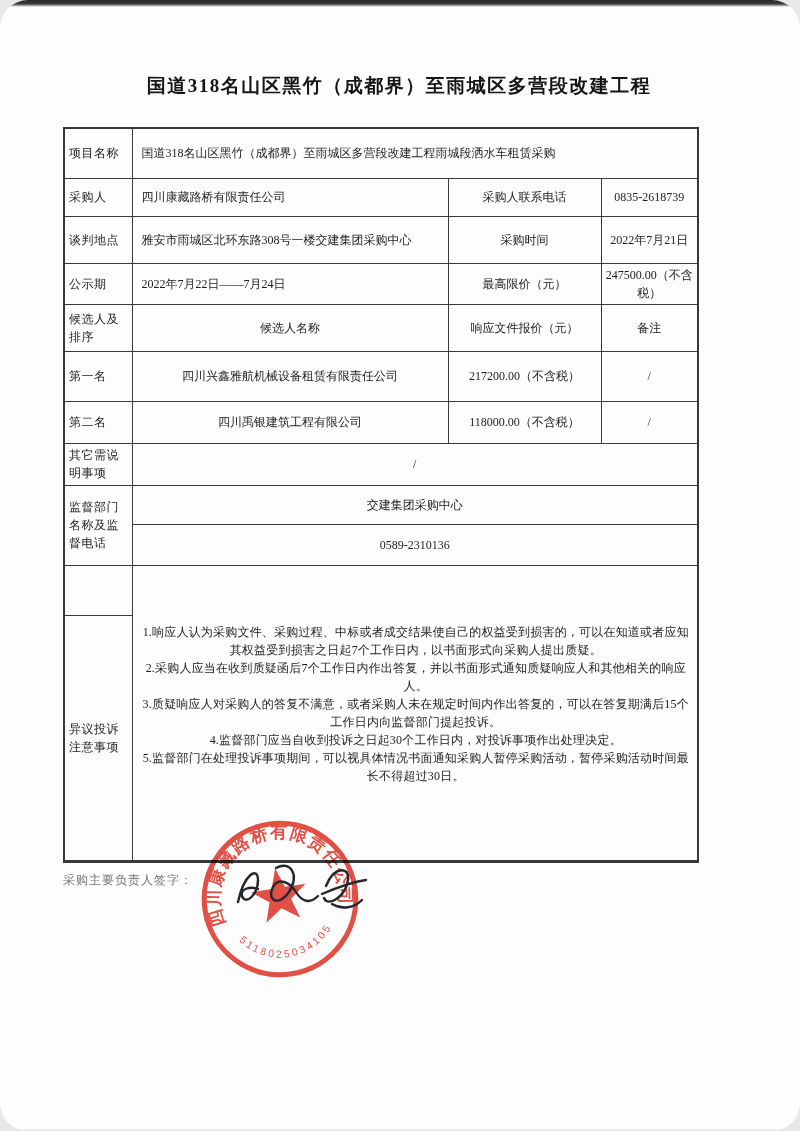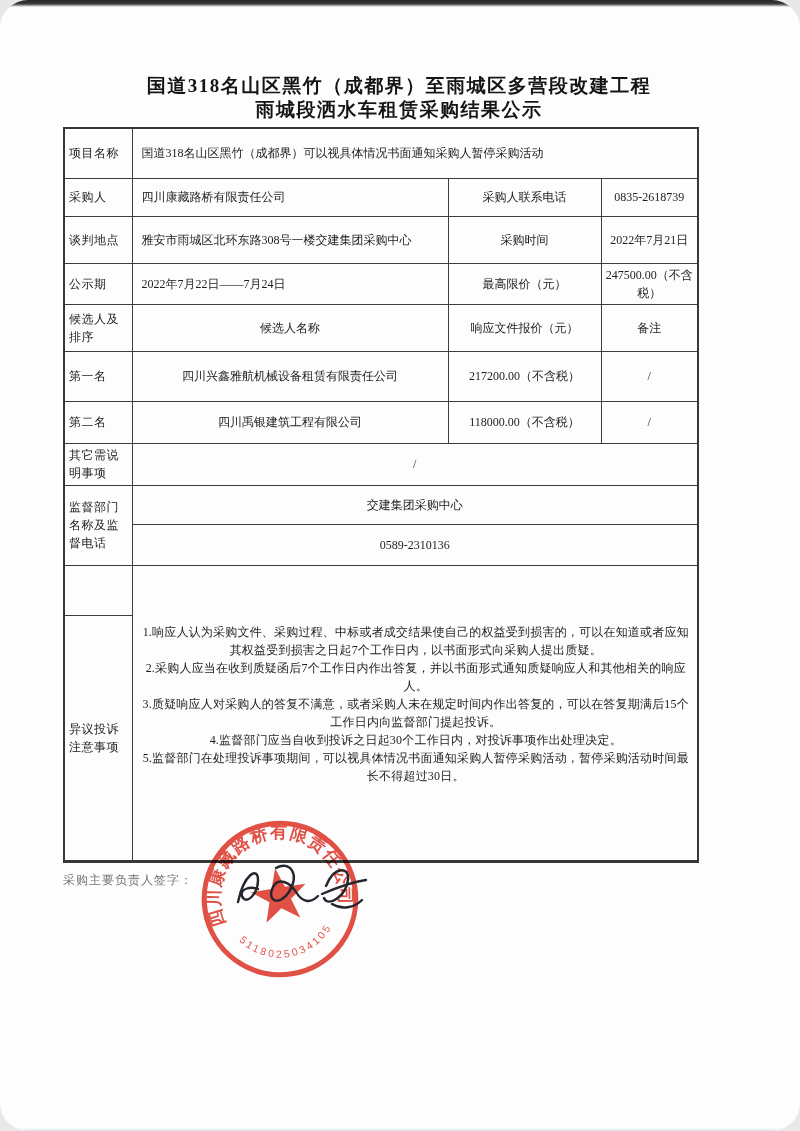--- a/index.html
+++ b/index.html
@@ -51,34 +51,33 @@
   .signature { position:absolute; left:228px; top:852px; z-index:6; }
 </style>
 </head>
 <body>
 
 <div class="page">
   <div class="scan-edge-top"></div>
 
   <div class="doc-title">
     <div>国道318名山区黑竹（成都界）至雨城区多营段改建工程</div>
-    <div>雨城段洒水车租赁采购结果公示</div>
   </div>
 
   <table class="doc-table">
     <colgroup>
       <col style="width:68px">
         <col style="width:316px">
         <col style="width:153px">
         <col style="width:97px">
     </colgroup>
     <tbody>
         <tr class="r1">
       <th>项目名称</th>
-      <td class="val-left" colspan="3">国道318名山区黑竹（成都界）可以视具体情况书面通知采购人暂停采购活动</td>
+      <td class="val-left" colspan="3">国道318名山区黑竹（成都界）至雨城区多营段改建工程雨城段洒水车租赁采购</td>
     </tr>
     <tr class="r2">
       <th>采购人</th>
       <td class="val-left">四川康藏路桥有限责任公司</td>
       <td class="small-center">采购人联系电话</td>
       <td class="small-center">0835-2618739</td>
     </tr>
     <tr class="r3">
       <th>谈判地点</th>
       <td class="val-left">雅安市雨城区北环东路308号一楼交建集团采购中心</td>

